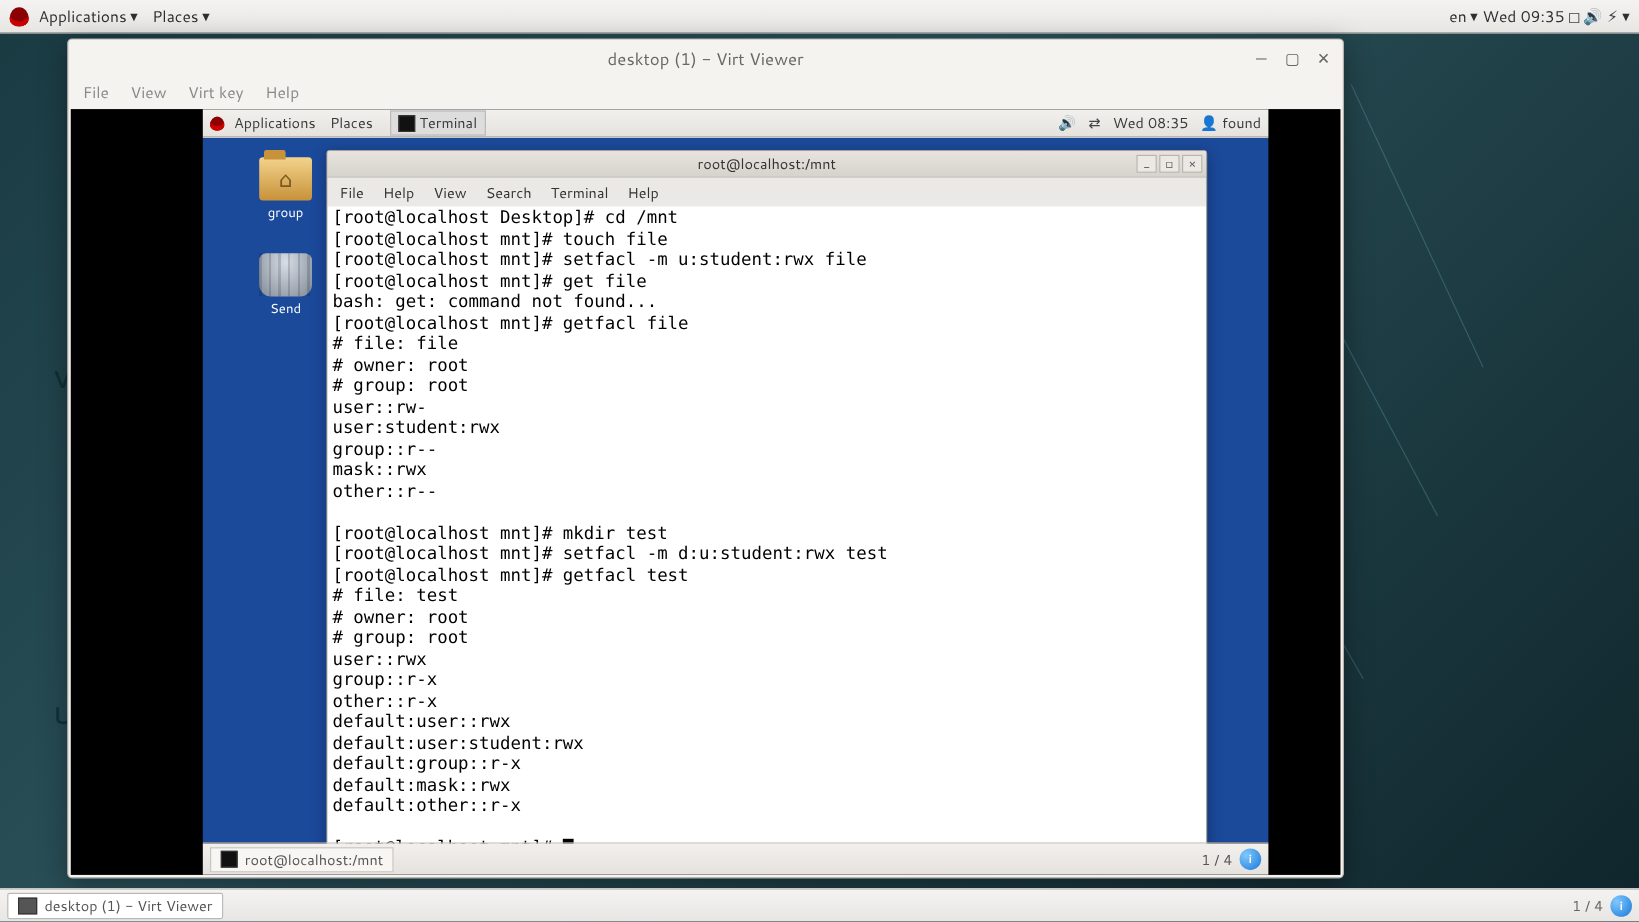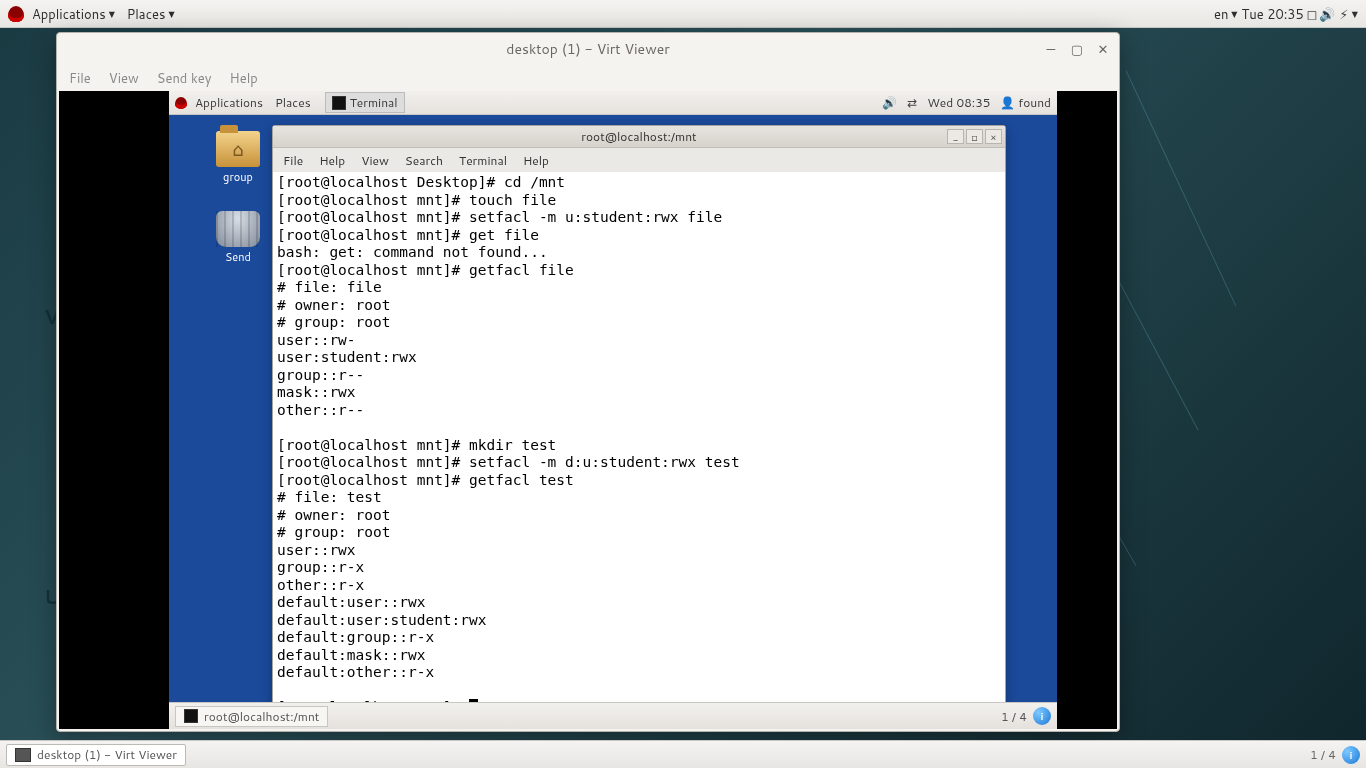--- a/index.html
+++ b/index.html
@@ -136,41 +136,41 @@
     <span class="menu-label">
       <span>Places</span>
       <span class="tri">▼</span>
     </span>
   </div>
   <div class="right">
     <span class="menu-label">
       <span>en</span>
       <span class="tri">▼</span>
     </span>
-    <span>Tue  20:35</span>
+    <span>Wed  09:35</span>
     <span class="sys-ic">◻</span>
     <span class="sys-ic">🔊</span>
     <span class="sys-ic">⚡</span>
     <span class="tri">▼</span>
   </div>
 </div>
 
 <div class="virtviewer">
   <div class="vv-titlebar">
     <span>desktop (1) - Virt Viewer</span>
     <div class="win-ctrls">
       <span class="win-btn">—</span>
       <span class="win-btn">▢</span>
       <span class="win-btn">✕</span>
     </div>
   </div>
   <div class="vv-menubar">
     <span>File</span>
     <span>View</span>
-    <span>Send key</span>
+    <span>Virt key</span>
     <span>Help</span>
   </div>
 
   <div class="guest">
     <div class="guest-black-left"></div>
     <div class="guest-black-right"></div>
 
     <div class="guest-top">
       <div class="gt-left">
         <span class="redhat-icon" style="width:12px;height:12px"></span>

